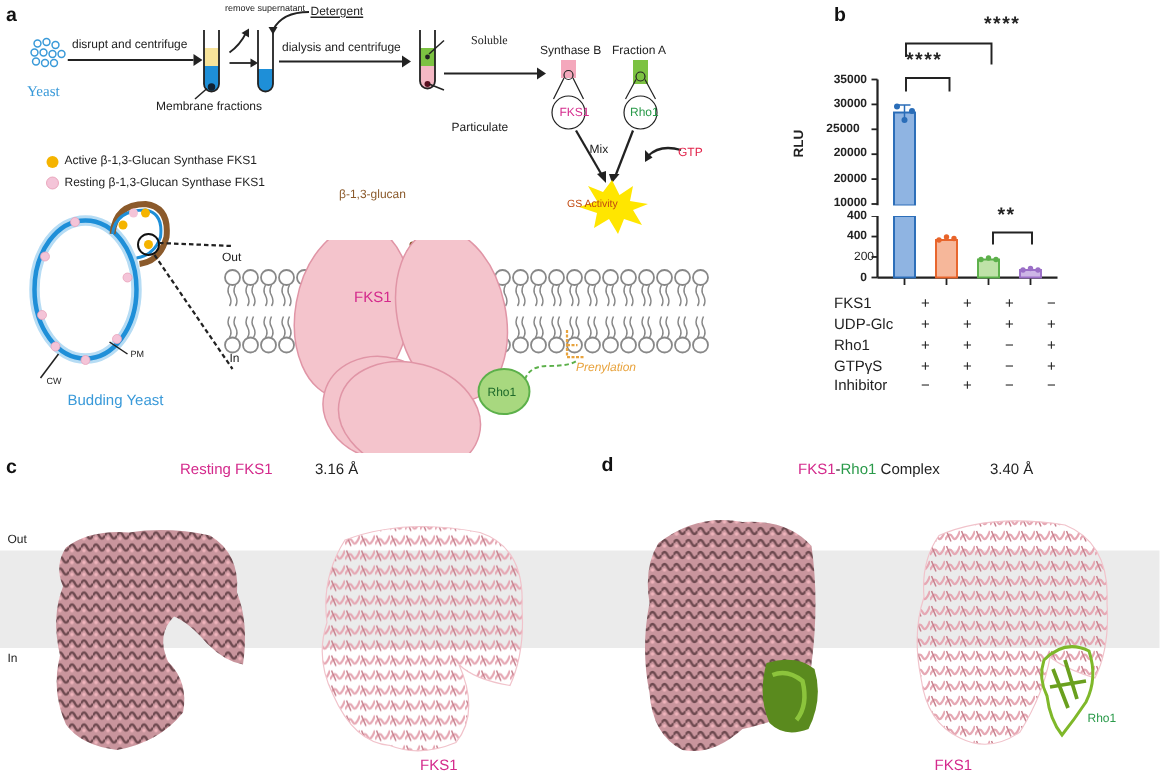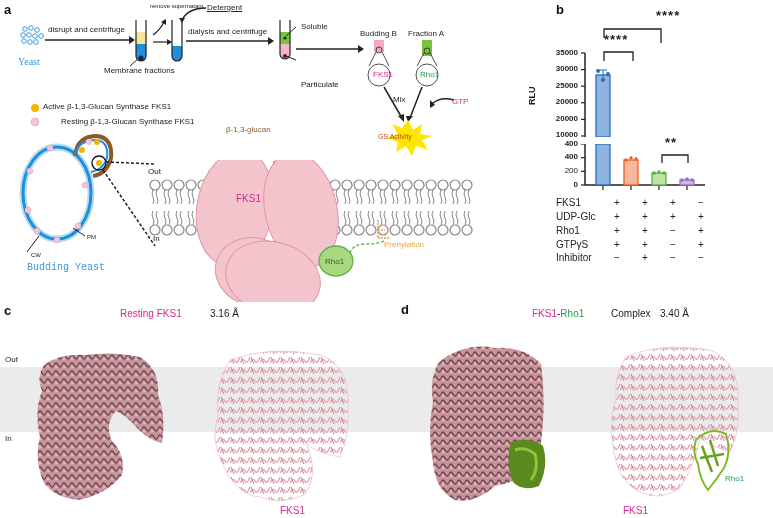--- a/index.html
+++ b/index.html
@@ -77,29 +77,29 @@
   <rect x="2" y="14" width="10" height="12" fill="#7cc242"></rect>
   <path d="M2,26 L2,36 A5,5 0 0 0 12,36 L12,26 Z" fill="#f4b8c4"></path>
   <circle cx="7" cy="20" r="1.6" fill="#222"></circle>
   <circle cx="7" cy="38" r="2" fill="#5a1020"></circle>
   <path d="M2,2 L2,36 A5,5 0 0 0 12,36 L12,2" fill="none" stroke="#222" stroke-width="1.2"></path>
 </svg>
 <svg class="abs" style="left:284px;top:22px;" width="20" height="40">
   <line x1="2" y1="14" x2="12" y2="5" stroke="#222" stroke-width="1"></line>
   <line x1="2" y1="34" x2="12" y2="38" stroke="#222" stroke-width="1"></line>
 </svg>
-<div class="abs small" style="left:301px;top:22px;">Soluble</div>
+<div class="abs small" style="left:314px;top:22px;font-family:Liberation Serif, serif;">Soluble</div>
 <div class="abs small" style="left:301px;top:56px;margin-top:24px;">Particulate</div>
 
 <svg class="abs" style="left:296px;top:44px;" width="70" height="10">
   <line x1="0" y1="5" x2="62" y2="5" stroke="#222" stroke-width="1.3"></line>
   <polygon points="62,1 68,5 62,9" fill="#222"></polygon>
 </svg>
 
-<div class="abs small" style="left:360px;top:29px;">Budding B</div>
+<div class="abs small" style="left:360px;top:29px;">Synthase B</div>
 <div class="abs small" style="left:408px;top:29px;">Fraction A</div>
 
 <svg class="abs" style="left:360px;top:38px;" width="100" height="140">
   <rect x="14" y="2" width="10" height="12" fill="#f4a8bc"></rect>
   <rect x="62" y="2" width="10" height="16" fill="#7cc242"></rect>
   <circle cx="19" cy="12" r="3" fill="none" stroke="#222" stroke-width="0.8"></circle>
   <circle cx="67" cy="13" r="3" fill="none" stroke="#222" stroke-width="0.8"></circle>
   <line x1="16" y1="14" x2="9" y2="28" stroke="#222" stroke-width="0.8"></line>
   <line x1="22" y1="14" x2="29" y2="28" stroke="#222" stroke-width="0.8"></line>
   <line x1="64" y1="15" x2="57" y2="28" stroke="#222" stroke-width="0.8"></line>
@@ -118,21 +118,21 @@
 <div class="abs" style="left:420px;top:70px;font-size:8px;color:#2a9a4a;">Rho1</div>
 <div class="abs small" style="left:393px;top:95px;">Mix</div>
 <div class="abs small" style="left:452px;top:97px;color:#e2234a;">GTP</div>
 <div class="abs" style="left:378px;top:133px;font-size:7px;color:#c24a10;">GS Activity</div>
 
 <svg class="abs" style="left:30px;top:103px;" width="10" height="24">
   <circle cx="5" cy="5" r="4" fill="#f5b400"></circle>
   <circle cx="5" cy="19" r="4" fill="#f4c4d8" stroke="#e8a0b8" stroke-width="0.6"></circle>
 </svg>
 <div class="abs small" style="left:43px;top:102px;">Active β-1,3-Glucan Synthase FKS1</div>
-<div class="abs small" style="left:61px;top:117px;">Resting β-1,3-Glucan Synthase FKS1</div>
+<div class="abs small" style="left:43px;top:117px;">Resting β-1,3-Glucan Synthase FKS1</div>
 
 <svg class="abs" style="left:15px;top:128px;" width="160" height="125">
   <ellipse cx="42" cy="65" rx="34" ry="46" fill="none" stroke="#b6dcf4" stroke-width="7"></ellipse>
   <ellipse cx="42" cy="65" rx="34" ry="46" fill="none" stroke="#1e8fd8" stroke-width="3"></ellipse>
   <path d="M60,28 Q62,8 82,8 Q98,10 96,30 Q92,46 78,48" fill="none" stroke="#8b5a2b" stroke-width="4"></path>
   <path d="M60,28 Q62,12 82,12 Q94,14 92,30 Q88,42 76,44" fill="none" stroke="#1e8fd8" stroke-width="2"></path>
   <circle cx="67" cy="22" r="3" fill="#f5b400"></circle>
   <circle cx="82" cy="14" r="3" fill="#f5b400"></circle>
   <circle cx="74" cy="14" r="3" fill="#f4c4d8"></circle>
   <circle cx="84" cy="35" r="3" fill="#f5b400"></circle>
@@ -146,21 +146,21 @@
     <circle cx="13" cy="82" r="3"></circle>
       <circle cx="22" cy="103" r="3"></circle>
       <circle cx="42" cy="112" r="3"></circle>
       <circle cx="63" cy="98" r="3"></circle>
   </g>
   <line x1="12" y1="124" x2="24" y2="108" stroke="#222" stroke-width="1"></line>
   <line x1="70" y1="108" x2="58" y2="100" stroke="#222" stroke-width="1"></line>
 </svg>
 <div class="abs" style="left:31px;top:252px;font-size:6px;">CW</div>
 <div class="abs" style="left:87px;top:234px;font-size:6px;">PM</div>
-<div class="abs" style="left:27px;top:262px;font-size:10px;color:#3a9ad9;font-family:Liberation Mono, monospace;">Budding Yeast</div>
+<div class="abs" style="left:45px;top:262px;font-size:10px;color:#3a9ad9;">Budding Yeast</div>
 
 <svg class="abs" style="left:145px;top:160px;" width="330" height="142">
   <defs>
     <g id="lipid">
       <circle cx="0" cy="0" r="5" fill="#fff" stroke="#888" stroke-width="1.2"></circle>
       <path d="M-2,5 q-2,4 0,7 q2,4 0,7 M2,5 q-2,4 0,7 q2,4 0,7" fill="none" stroke="#888" stroke-width="1"></path>
       <path d="M-2,26 q-2,4 0,7 q2,4 0,7 M2,26 q-2,4 0,7 q2,4 0,7" fill="none" stroke="#888" stroke-width="1"></path>
       <circle cx="0" cy="45" r="5" fill="#fff" stroke="#888" stroke-width="1.2"></circle>
     </g>
   </defs>
@@ -208,21 +208,21 @@
   </g>
   <ellipse cx="191" cy="101" rx="17" ry="15" fill="#a8d87f" stroke="#5cb04a" stroke-width="1.3"></ellipse>
   <path d="M205,93 Q208,84 220,84 Q236,84 240,80" fill="none" stroke="#5cb04a" stroke-width="1.3" stroke-dasharray="3,2"></path>
   <path d="M233,60 L233,78 M233,70 L240,70 M233,78 L244,78" fill="none" stroke="#e8a33d" stroke-width="1.5" stroke-dasharray="2,1"></path>
 </svg>
 <div class="abs small" style="left:148px;top:167px;">Out</div>
 <div class="abs small" style="left:153px;top:234px;">In</div>
 <div class="abs small" style="left:226px;top:125px;color:#8b5a2b;">β-1,3-glucan</div>
 <div class="abs" style="left:236px;top:193px;font-size:10px;color:#d42a8c;">FKS1</div>
 <div class="abs small" style="left:325px;top:257px;color:#1e6a2a;">Rho1</div>
-<div class="abs small" style="left:384px;top:240px;color:#e8a33d;">Prenylation</div>
+<div class="abs small" style="left:384px;top:240px;color:#e8a33d;font-style:italic;">Prenylation</div>
 
 <div class="abs panel-letter" style="left:556px;top:2px;">b</div>
 
 <svg class="abs" style="left:540px;top:10px;" width="180" height="180">
 
   <line x1="45" y1="43" x2="45" y2="127" stroke="#222" stroke-width="1.5"></line>
   <line x1="45" y1="134" x2="45" y2="175" stroke="#222" stroke-width="1.5"></line>
   <line x1="45" y1="175" x2="165" y2="175" stroke="#222" stroke-width="1.5"></line>
 
   <g stroke="#222" stroke-width="1.2">
@@ -278,27 +278,27 @@
   <path d="M64,28 L64,19 L121,19 L121,33" fill="none" stroke="#222" stroke-width="1.3"></path>
   <path d="M122,153 L122,145 L148,145 L148,153" fill="none" stroke="#222" stroke-width="1.3"></path>
 </svg>
 <div class="abs" style="left:656px;top:8px;font-size:13px;font-weight:bold;letter-spacing:1px;">****</div>
 <div class="abs" style="left:604px;top:32px;font-size:13px;font-weight:bold;letter-spacing:1px;">****</div>
 <div class="abs" style="left:665px;top:135px;font-size:13px;font-weight:bold;letter-spacing:1px;">**</div>
 <div class="abs" style="left:527px;top:105px;font-size:9px;font-weight:bold;transform:rotate(-90deg);transform-origin:left top;">RLU</div>
 
 <div class="abs" style="left:546px;top:48px;font-size:8px;font-weight:bold;width:32px;text-align:right;">35000</div>
 <div class="abs" style="left:546px;top:64px;font-size:8px;font-weight:bold;width:32px;text-align:right;">30000</div>
-<div class="abs" style="left:546px;top:81px;font-size:8px;font-weight:bold;width:32px;text-align:right;">25000</div>
+<div class="abs" style="left:546px;top:81px;font-size:8px;font-weight:bold;width:32px;text-align:center;">25000</div>
 <div class="abs" style="left:546px;top:97px;font-size:8px;font-weight:bold;width:32px;text-align:right;">20000</div>
 <div class="abs" style="left:546px;top:114px;font-size:8px;font-weight:bold;width:32px;text-align:right;">20000</div>
 <div class="abs" style="left:546px;top:130px;font-size:8px;font-weight:bold;width:32px;text-align:right;">10000</div>
 <div class="abs" style="left:546px;top:139px;font-size:8px;font-weight:bold;width:32px;text-align:right;">400</div>
 <div class="abs" style="left:546px;top:152px;font-size:8px;font-weight:bold;width:32px;text-align:right;">400</div>
-<div class="abs" style="left:546px;top:166px;font-size:8px;font-weight:normal;width:32px;text-align:right;">200</div>
+<div class="abs" style="left:560px;top:166px;font-size:8px;font-weight:normal;width:32px;text-align:center;">200</div>
 <div class="abs" style="left:546px;top:180px;font-size:8px;font-weight:bold;width:32px;text-align:right;">0</div>
 
 <div class="table-row" style="top:197px;">
   <span class="name">FKS1</span>
   <span class="cell" style="left:54px;">+</span>
   <span class="cell" style="left:82px;">+</span>
   <span class="cell" style="left:110px;">+</span>
   <span class="cell" style="left:138px;">−</span>
 </div>
 <div class="table-row" style="top:211px;">
@@ -356,21 +356,21 @@
       <path d="M0,8 Q3,2 5,6 T10,2" fill="none" stroke="#e6a8b4" stroke-width="1.5"></path>
       <path d="M1,2 L4,9" fill="none" stroke="#c7808d" stroke-width="1"></path>
     </pattern>
   </defs>
   <path d="M30,15 Q70,0 120,10 Q150,20 148,60 Q150,90 140,112 Q116,108 106,98 Q120,130 104,150 Q80,160 60,152 Q36,150 22,118 Q10,94 18,70 Q14,40 30,15 Z" fill="url(#ribbonPat)" stroke="#f1c3cb" stroke-width="0.8"></path>
 </svg>
 <div class="abs" style="left:280px;top:505px;font-size:10px;color:#d42a8c;">FKS1</div>
 
 <div class="abs panel-letter" style="left:401px;top:302px;">d</div>
 <div class="abs" style="left:532px;top:308px;font-size:10px;">
-  <span style="color:#d42a8c;">FKS1</span><span>-</span><span style="color:#2a9a4a;">Rho1</span><span style="white-space:pre;margin-left:24px;"> Complex</span>
+  <span style="color:#d42a8c;">FKS1</span><span>-</span><span style="color:#2a9a4a;">Rho1</span><span style="white-space:pre;"> Complex</span>
 </div>
 <div class="abs" style="left:660px;top:308px;font-size:10px;">3.40 Å</div>
 
 <svg class="abs" style="left:425px;top:342px;" width="140" height="170">
   <path d="M14,20 Q40,0 70,6 Q100,4 116,22 Q120,50 118,80 Q116,110 110,130 Q90,140 70,144 Q50,162 30,158 Q10,148 8,120 Q2,90 8,60 Q4,36 14,20 Z" fill="url(#densityPat)"></path>
   <path d="M86,100 Q106,94 118,104 Q124,124 114,144 Q98,150 88,140 Q80,122 86,100 Z" fill="#5a8a1e"></path>
   <path d="M90,108 Q100,104 110,112 Q114,128 106,138" fill="none" stroke="#8cc43c" stroke-width="3"></path>
 </svg>
 <svg class="abs" style="left:600px;top:342px;" width="160" height="165">
   <path d="M26,15 Q60,0 110,8 Q140,20 138,60 Q140,90 130,110 Q110,104 100,96 Q96,120 80,146 Q60,160 40,150 Q18,140 14,110 Q8,80 16,56 Q14,32 26,15 Z" fill="url(#ribbonPat)" stroke="#f1c3cb" stroke-width="0.8"></path>

